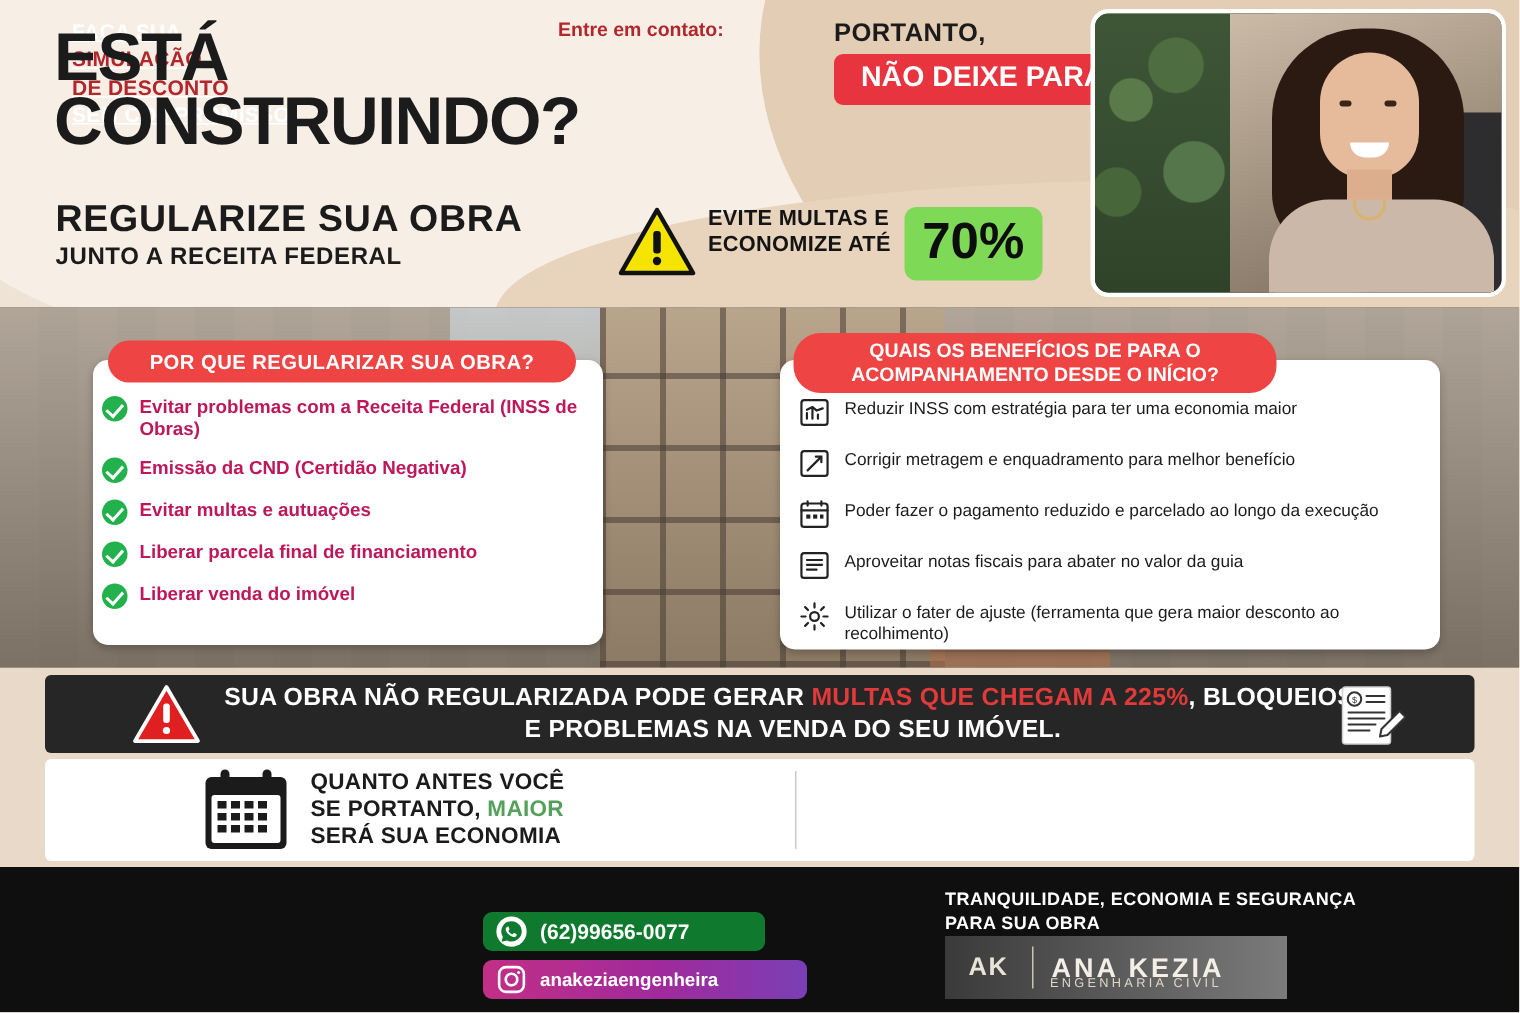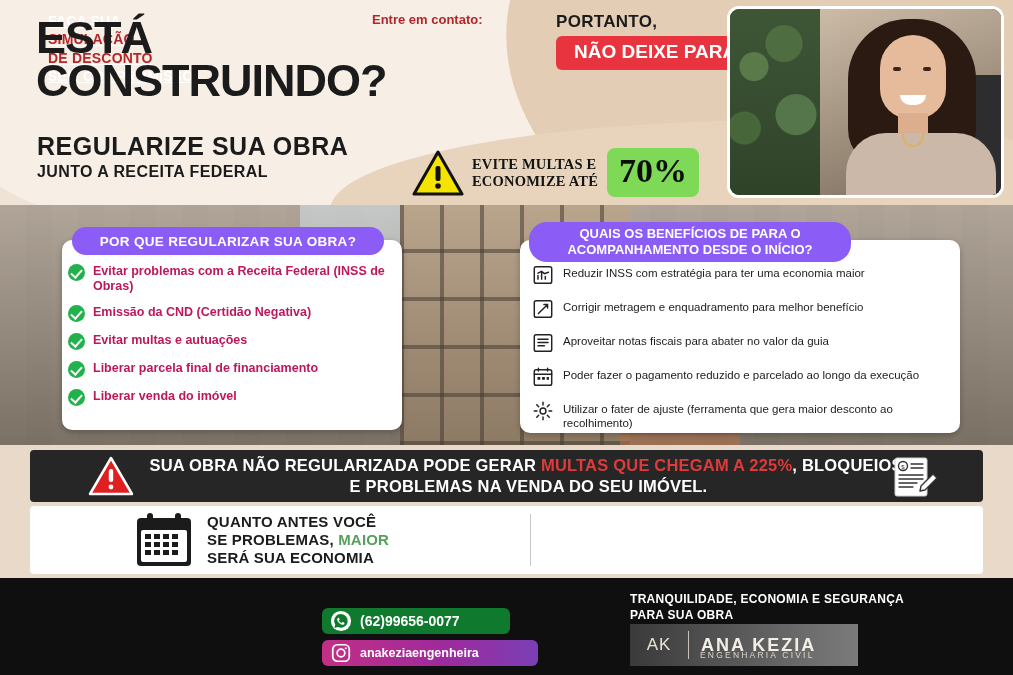--- a/index.html
+++ b/index.html
@@ -60,22 +60,22 @@
   }
   .subhead2 {
     position: absolute; left: 37px; top: 163px;
     color: #1b1b1b; font-weight: bold;
     font-size: 16px; letter-spacing: 0.4px;
     z-index: 4;
   }
 
   
   .warn-block {
-    position: absolute; left: 412px; top: 148px;
-    display: flex; align-items: center; z-index: 5; font-family: Liberation Serif, serif;
+    position: absolute; left: 412px; top: 138px;
+    display: flex; align-items: flex-start; z-index: 5;
   }
   .warn-tri { width: 52px; height: 46px; position: relative; }
   .warn-tri svg { display:block; }
   .warn-text {
     margin-left: 8px; font-weight: bold; font-size: 14.5px;
     color: #141414; line-height: 1.15; letter-spacing: 0.2px;
   }
   .pct-badge {
     margin-left: 9px;
     background: #7ed957; color: #0d0d0d;
@@ -175,21 +175,21 @@
     position: absolute;
     background: #ffffff;
     border-radius: 10px;
     box-shadow: 0 2px 6px rgba(0,0,0,.25);
   }
   .card-left { left: 62px; top: 240px; width: 340px; height: 190px; }
   .card-right { left: 520px; top: 240px; width: 440px; height: 193px; }
 
   .pill {
     position: absolute;
-    background: #8b5cf6;
+    background: #ef4444;
     color: #ffffff;
     border-radius: 18px;
     font-weight: bold;
     text-align: center;
     display: flex; align-items: center; justify-content: center;
     z-index: 8;
   }
   .pill-left { left: 72px; top: 227px; width: 312px; height: 28px; font-size: 13.5px; letter-spacing: .3px; }
   .pill-right { left: 529px; top: 222px; width: 322px; height: 40px; font-size: 13px; line-height:1.2; padding: 0 8px; }
 
@@ -286,21 +286,21 @@
     color: #ffffff; font-weight: bold; font-size: 12px;
     line-height: 1.3; letter-spacing: .3px;
   }
   .logo-box {
     position: absolute; left: 630px; top: 624px; width: 228px; height: 42px;
     background: linear-gradient(90deg,#3a3a3a,#7b7b7b);
     display: flex; align-items: center;
   }
   .logo-ak {
     width: 58px; text-align: center; color: #e9e3d7;
-    font-size: 17px; font-weight: normal; letter-spacing: 1px;
+    font-size: 17px; font-weight: bold; letter-spacing: 1px;
   }
   .logo-sep { width: 1px; height: 28px; background: #c9c2b6; }
   .logo-name {
     margin-left: 12px; color: #f3efe7; font-weight: bold;
     font-size: 18px; letter-spacing: 2px;
   }
   .logo-sub {
     position: absolute; left: 700px; top: 650px;
     color: #ded8cc; font-size: 8.5px; letter-spacing: 2.2px;
   }
@@ -409,37 +409,37 @@
         <svg width="22" height="22" viewBox="0 0 24 24" fill="none" stroke="#222" stroke-width="1.6">
           <rect x="2.5" y="3" width="19" height="18" rx="2"></rect>
           <path d="M7 17L17 7M13 7h4v4" stroke-linecap="round"></path>
         </svg>
       </span>
       <span class="txt">Corrigir metragem e enquadramento para melhor benefício</span>
     </div>
     <div class="ri">
       <span class="ric">
         <svg width="22" height="22" viewBox="0 0 24 24" fill="none" stroke="#222" stroke-width="1.6">
-          <rect x="2.5" y="3" width="19" height="18" rx="2"></rect>
-          <path d="M6.5 8h11M6.5 11.5h11M6.5 15h7" stroke-linecap="round"></path>
-        </svg>
-      </span>
-      <span class="txt">Aproveitar notas fiscais para abater no valor da guia</span>
-    </div>
-    <div class="ri">
-      <span class="ric">
-        <svg width="22" height="22" viewBox="0 0 24 24" fill="none" stroke="#222" stroke-width="1.6">
           <rect x="2.5" y="4" width="19" height="17" rx="2"></rect>
           <path d="M2.5 9h19M7 2.5v3M17 2.5v3" stroke-linecap="round"></path>
           <rect x="6" y="12" width="3" height="3" fill="#222" stroke="none"></rect>
           <rect x="11" y="12" width="3" height="3" fill="#222" stroke="none"></rect>
           <rect x="16" y="12" width="2.5" height="3" fill="#222" stroke="none"></rect>
         </svg>
       </span>
       <span class="txt">Poder fazer o pagamento reduzido e parcelado ao longo da execução</span>
+    </div>
+    <div class="ri">
+      <span class="ric">
+        <svg width="22" height="22" viewBox="0 0 24 24" fill="none" stroke="#222" stroke-width="1.6">
+          <rect x="2.5" y="3" width="19" height="18" rx="2"></rect>
+          <path d="M6.5 8h11M6.5 11.5h11M6.5 15h7" stroke-linecap="round"></path>
+        </svg>
+      </span>
+      <span class="txt">Aproveitar notas fiscais para abater no valor da guia</span>
     </div>
     <div class="ri">
       <span class="ric">
         <svg width="22" height="22" viewBox="0 0 24 24" fill="none" stroke="#222" stroke-width="1.6">
           <circle cx="12" cy="12" r="3.2"></circle>
           <path d="M12 2.5v3M12 18.5v3M2.5 12h3M18.5 12h3M5.2 5.2l2.1 2.1M16.7 16.7l2.1 2.1M18.8 5.2l-2.1 2.1M7.3 16.7l-2.1 2.1" stroke-linecap="round"></path>
         </svg>
       </span>
       <span class="txt">Utilizar o fater de ajuste (ferramenta que gera maior desconto ao recolhimento)</span>
     </div>
@@ -488,21 +488,21 @@
             <rect x="37" y="30" width="6" height="5"></rect>
           <rect x="10" y="38" width="6" height="5"></rect>
             <rect x="19" y="38" width="6" height="5"></rect>
           <rect x="28" y="38" width="6" height="5"></rect>
             <rect x="37" y="38" width="6" height="5"></rect>
         </g>
       </svg>
     </div>
     <div class="lower-text">
       <div>QUANTO ANTES VOCÊ</div>
-      <div><span>SE PROBLEMAS, </span><span class="green">MAIOR</span></div>
+      <div><span>SE PORTANTO, </span><span class="green">MAIOR</span></div>
       <div>SERÁ SUA ECONOMIA</div>
     </div>
     <div class="divider"></div>
   </div>
   <div class="portanto">PORTANTO,</div>
   <div class="cta">NÃO DEIXE PARA DEPOIS.</div>
 
   <div class="footer"></div>
 
   <div class="footer-left">

